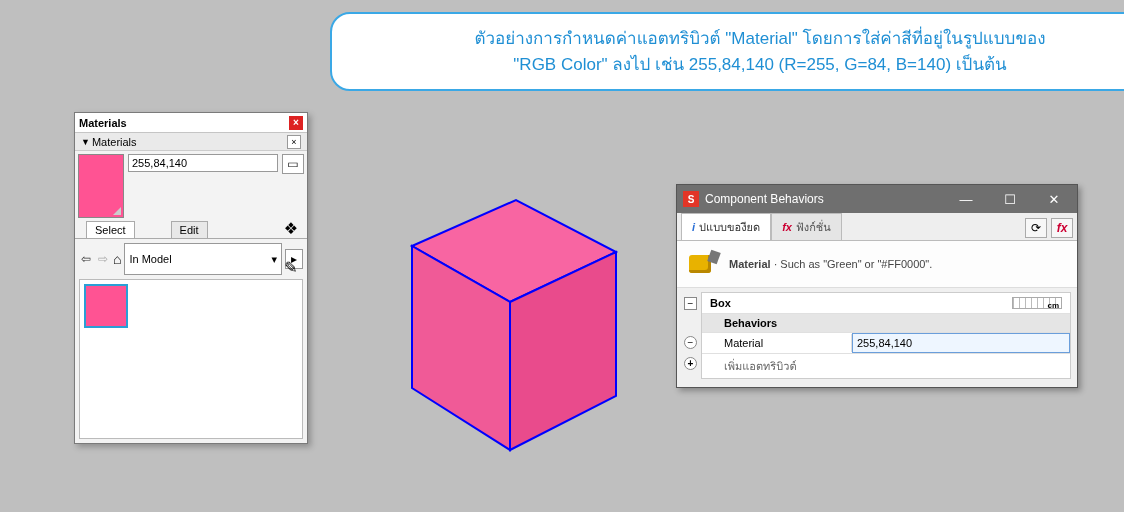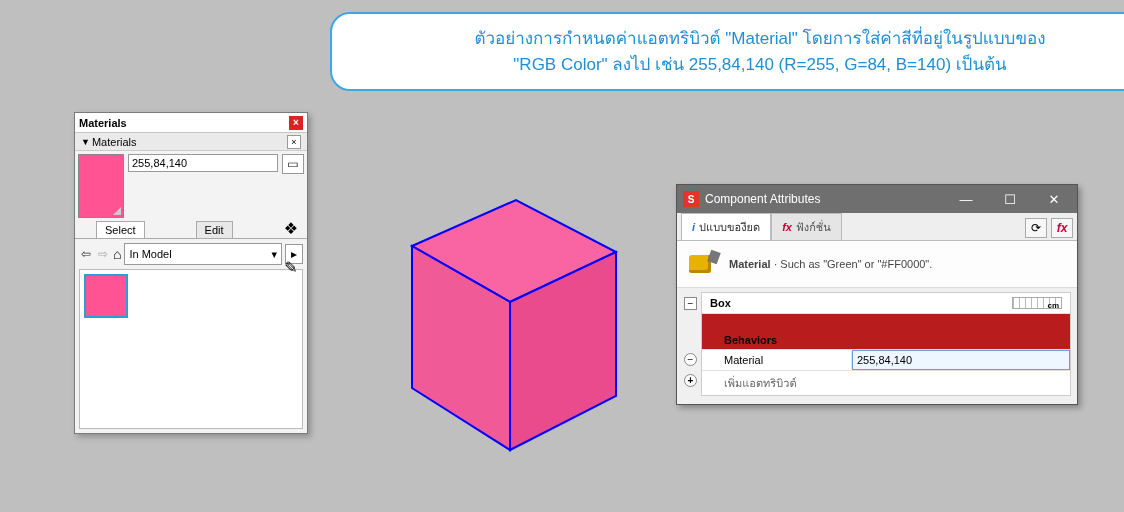--- a/index.html
+++ b/index.html
@@ -114,22 +114,22 @@
     top: 68px;
     width: 24px;
     display: flex;
     flex-direction: column;
     gap: 20px;
     align-items: center;
   }
   .tool-col div { font-size: 16px; }
   .tabrow {
     display: flex;
-    gap: 15px;
-    padding: 0 21px;
+    gap: 0;
+    padding: 0 11px;
     border-bottom: 1px solid #aaa;
     background: #f3f3f3;
   }
   .tabrow .tab {
     padding: 2px 8px;
     background: #fff;
     border: 1px solid #aaa;
     border-bottom: none;
     font-size: 11px;
   }
@@ -137,21 +137,21 @@
     display: flex;
     align-items: center;
     gap: 3px;
     padding: 4px;
     background: #f3f3f3;
   }
   .navrow .arrow { font-size: 12px; width: 14px; text-align: center; color: #333; }
   .navrow .home { font-size: 14px; }
   .navrow .sel {
     flex: 1;
-    height: 22px;
+    height: 32px;
     border: 1px solid #999;
     background: #fff;
     display: flex;
     align-items: center;
     padding: 0 4px;
   }
   .navrow .sel::after { content: "▾"; margin-left: auto; }
   .thumbs {
     background: #fff;
     border: 1px solid #bbb;
@@ -299,22 +299,22 @@
   .ghead .ruler {
     margin-left: auto;
     width: 50px; height: 12px;
     background: repeating-linear-gradient(90deg,#bbb,#bbb 1px,#fff 1px,#fff 6px);
     border: 1px solid #aaa;
     position: relative;
   }
   .ghead .ruler::after { content: "cm"; position: absolute; right: 2px; bottom: -2px; font-size: 8px;}
   .gsub {
     font-weight: bold;
-    padding: 20px 8px 3px 22px;
-    background: #b91c1c;
+    padding: 3px 8px 3px 22px;
+    background: #e5e5e5;
     flex: 1;
   }
   .gcellrow { display: flex; }
   .gcell-l {
     width: 150px;
     padding: 3px 8px 3px 22px;
     border-right: 1px solid #ddd;
     font-size: 11px;
   }
   .gcell-r {
@@ -401,21 +401,21 @@
   <svg viewBox="0 0 270 290">
     <polygon points="40,76 144,30 244,82 138,132" fill="#f865a2" stroke="#0000ff" stroke-width="2"></polygon>
     <polygon points="40,76 138,132 138,280 40,218" fill="#f05a97" stroke="#0000ff" stroke-width="2"></polygon>
     <polygon points="138,132 244,82 244,226 138,280" fill="#e94b8c" stroke="#0000ff" stroke-width="2"></polygon>
   </svg>
 </div>
 
 <div class="attr-win">
   <div class="attr-titlebar">
     <span class="appicon">S</span>
-    <span>Component Attributes</span>
+    <span>Component Behaviors</span>
     <div class="winbtns">
       <span>—</span>
       <span>☐</span>
       <span>✕</span>
     </div>
   </div>
   <div class="attr-tabs">
     <div class="atab">
       <span class="i-icon">i</span>
       <span>ปแบบของียด</span>

